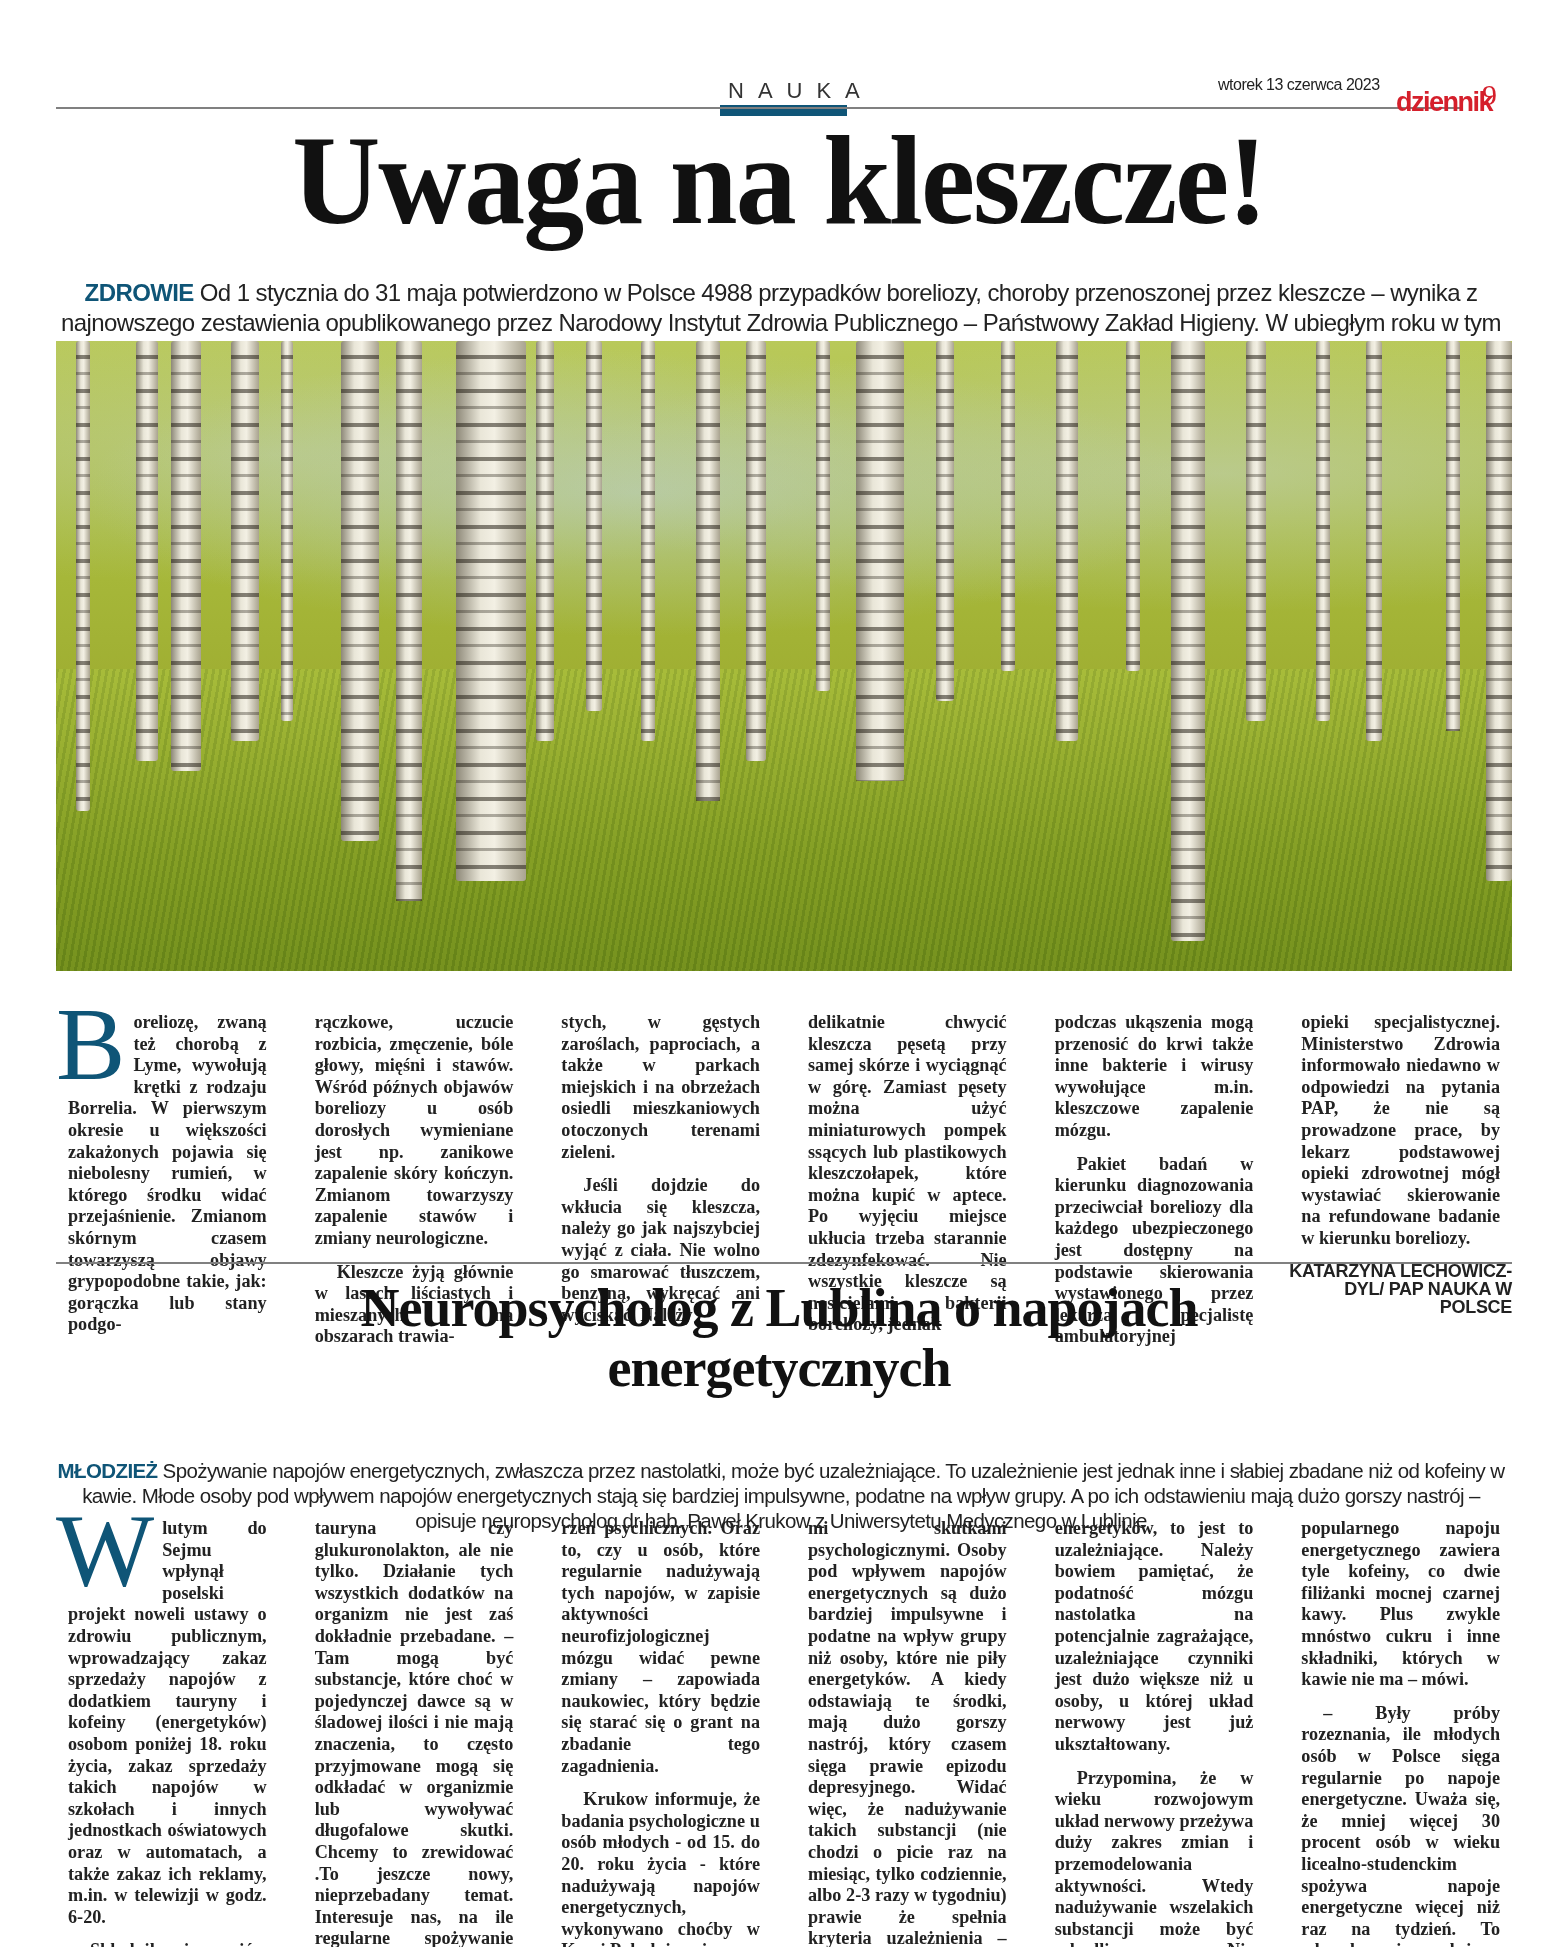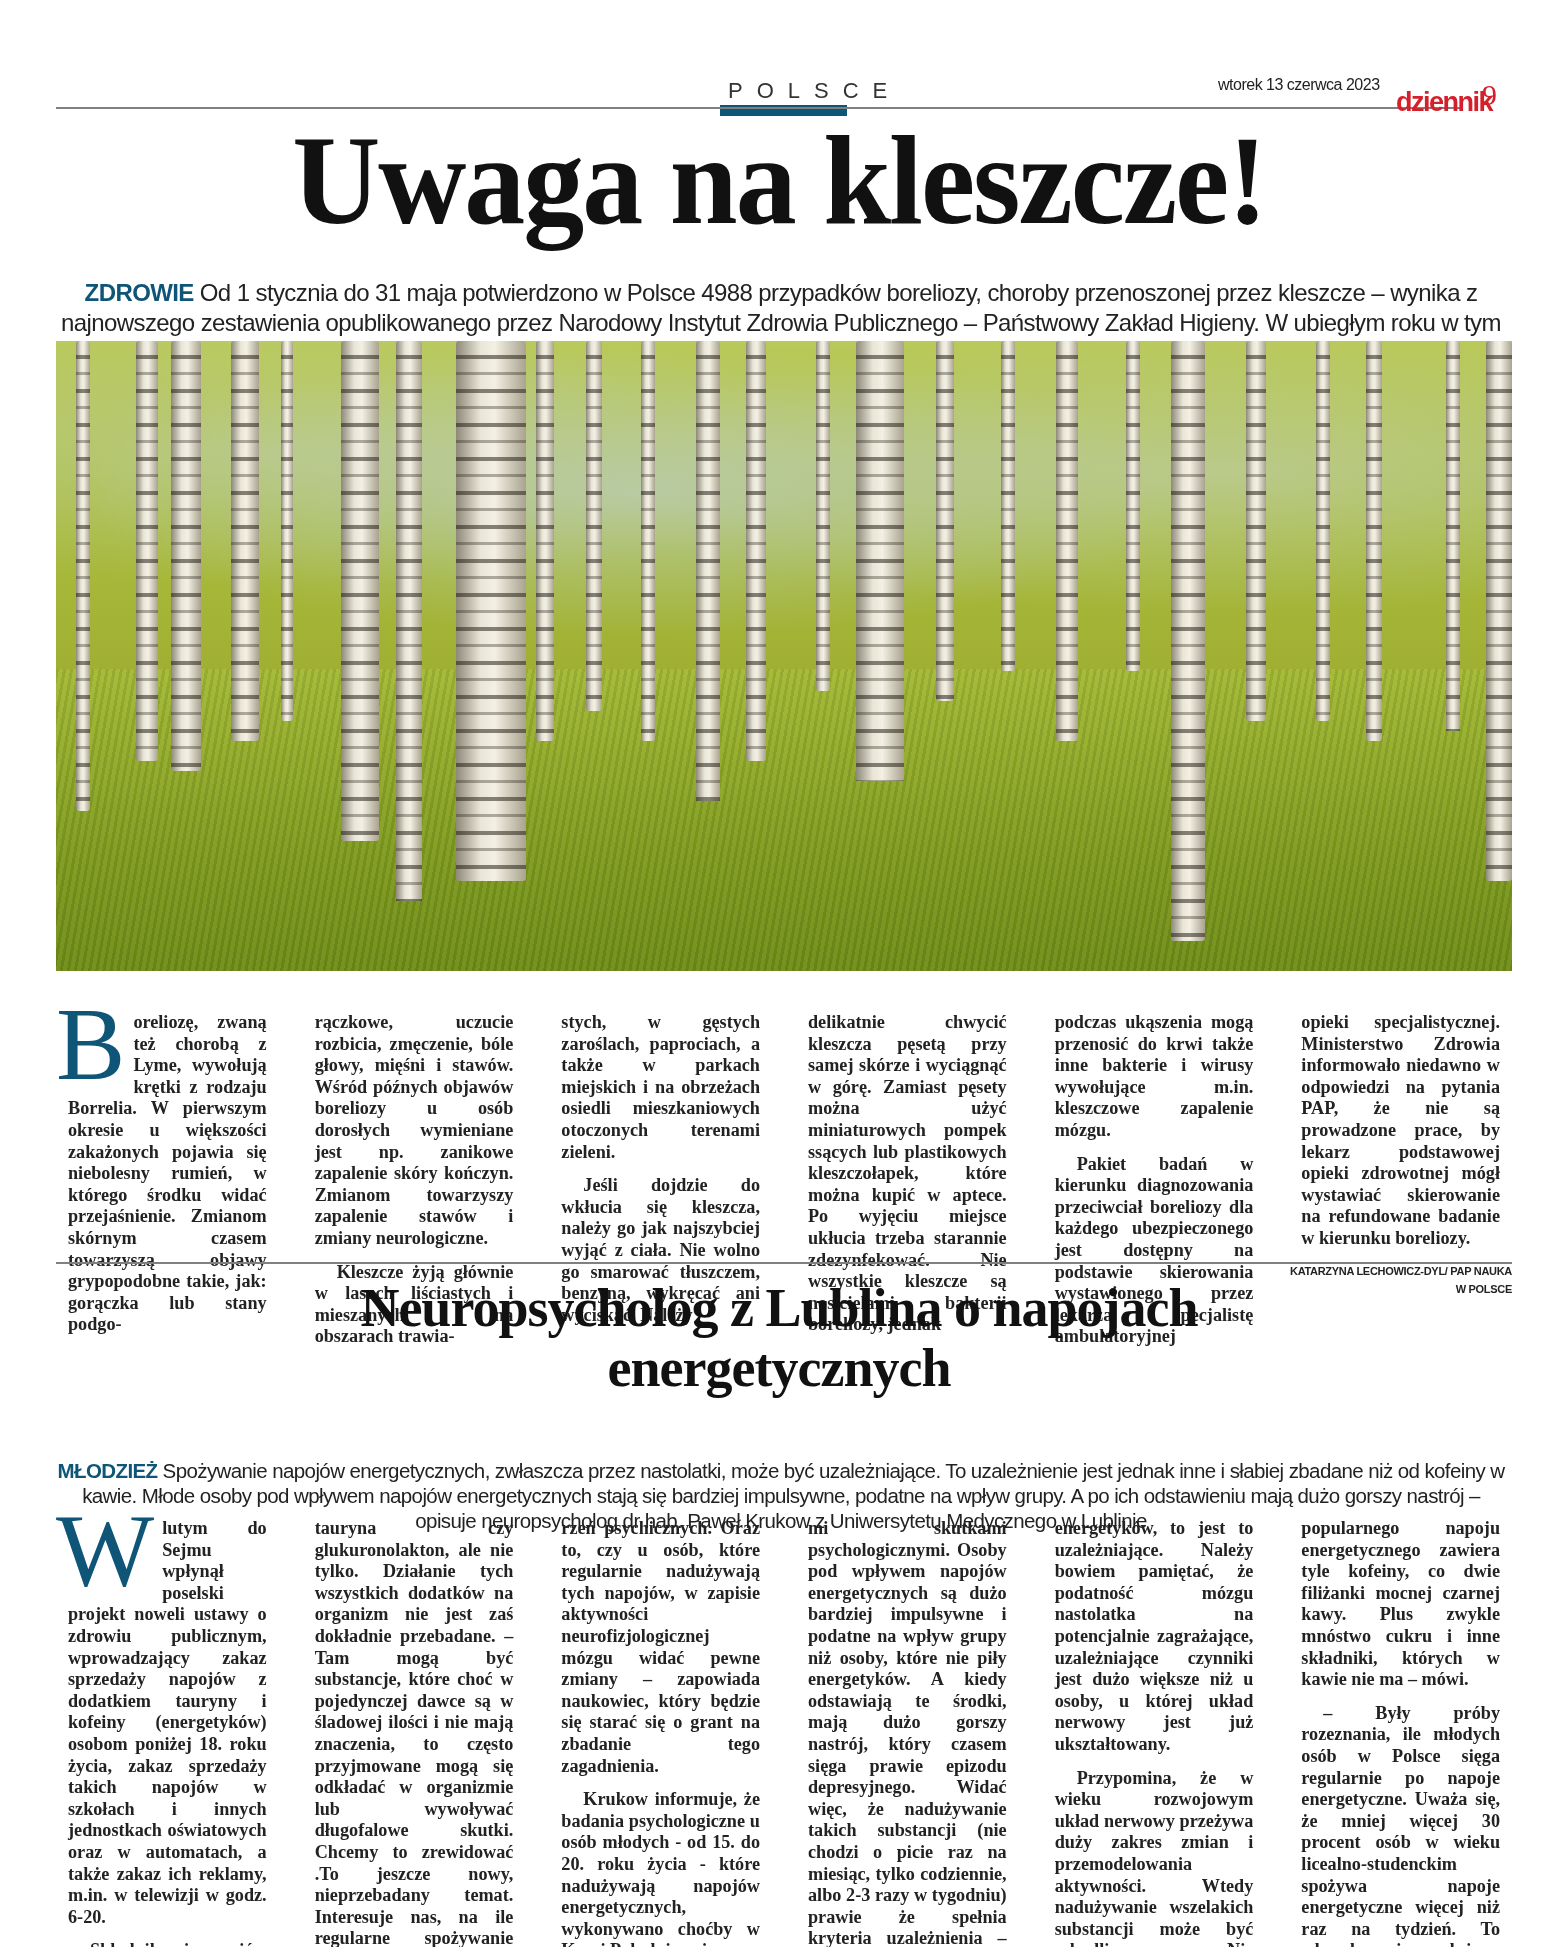--- a/index.html
+++ b/index.html
@@ -36,30 +36,30 @@
     background: repeating-linear-gradient(to bottom, transparent 0 14px, rgba(40,35,25,0.55) 14px 18px, transparent 18px 31px, rgba(40,35,25,0.35) 31px 34px); }
 
   
   .cols { position: absolute; left: 56px; width: 1456px; display: grid; grid-template-columns: repeat(6, 1fr); column-gap: 24px;
     font-family: "Liberation Serif", serif; font-size: 18.2px; line-height: 21.6px; color: #222; }
   .cols1 { top: 1000px; }
   .cols2 { top: 1506px; }
   .col p { margin: 12px; text-align: justify; hyphens: manual; font-weight: bold; }
   .col p + p { text-indent: 22px; }
   .dropcap { float: left; font-family: "Liberation Serif", serif; color: #0f5577; font-size: 104px; line-height: 80px; margin: 4px 8px 0 0; }
-  .byline { font-family: "Liberation Sans", sans-serif; font-weight: bold; font-size: 11px; line-height: 18px; text-align: right; letter-spacing: -0.3px; color: #222; margin-top: 2px; }
+  .byline { font-family: "Liberation Sans", sans-serif; font-weight: bold; font-size: 18px; line-height: 18px; text-align: right; letter-spacing: -0.3px; color: #222; margin-top: 2px; }
 
   .mid-rule { position: absolute; left: 56px; top: 1262px; width: 1456px; height: 2px; background: #808080; }
   .h2 { top: 1278px; font-size: 54px; line-height: 60px; letter-spacing: -1px; }
   .lead2 { top: 1428px; font-size: 20.5px; line-height: 25px; letter-spacing: -0.6px; }
 </style>
 </head>
 <body>
 
-<div class="section-label">POLSCE</div>
+<div class="section-label">NAUKA</div>
 <div class="section-bar"></div>
 <div class="top-rule"></div>
 <div class="date">wtorek 13 czerwca 2023</div>
 <div class="logo">dziennik</div>
 <div class="page-num">9</div>
 
 <div class="headline h1">Uwaga na kleszcze!</div>
 <div class="lead lead1"><span class="kicker">ZDROWIE</span><span> Od 1 stycznia do 31 maja potwierdzono w Polsce 4988 przypadków boreliozy, choroby przenoszonej przez kleszcze – wynika z najnowszego zestawienia opublikowanego przez Narodowy Instytut Zdrowia Publicznego – Państwowy Zakład Higieny. W ubiegłym roku w tym samym czasie było ich 2613</span></div>
 
 <div class="photo">

